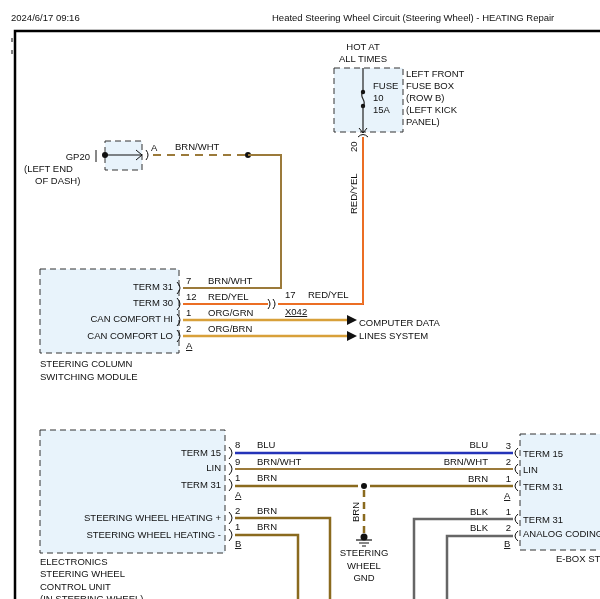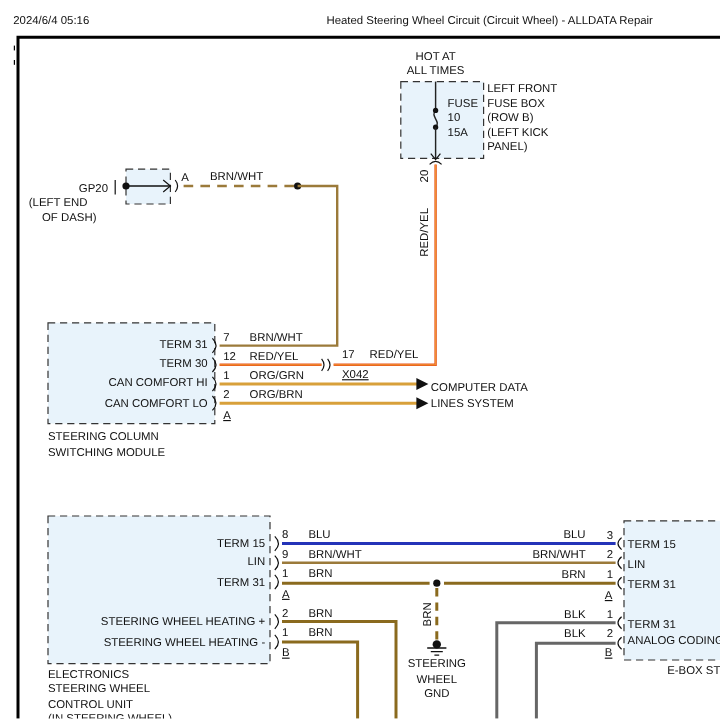--- a/index.html
+++ b/index.html
@@ -16,22 +16,22 @@
     .w-ry-core { stroke: #f4b23a; stroke-width: 0.6; fill: none; }
     .w-og { stroke: #d8a03a; stroke-width: 2.5; fill: none; }
     .w-blu { stroke: #2433b8; stroke-width: 2.5; fill: none; }
     .w-blk { stroke: #666666; stroke-width: 2.5; fill: none; }
     .pin { stroke: #111; stroke-width: 1; fill: none; }
     .dot { fill: #111; }
   </style>
 </head>
 <body>
 
-<div class="hdr hdr-left">2024/6/4 05:16</div>
-<div class="hdr hdr-right">Heated Steering Wheel Circuit (Circuit Wheel) - ALLDATA Repair</div>
+<div class="hdr hdr-left">2024/6/17 09:16</div>
+<div class="hdr hdr-right">Heated Steering Wheel Circuit (Steering Wheel) - HEATING Repair</div>
 
 <svg width="600" height="599" viewBox="0 0 600 599">
 
   <path d="M15 599 L15 31 L600 31" stroke="#000" stroke-width="2.5" fill="none"></path>
   <line x1="12" y1="38" x2="12" y2="42" stroke="#000" stroke-width="1"></line>
   <line x1="12" y1="50" x2="12" y2="54" stroke="#000" stroke-width="1"></line>
 
   <g>
     <text x="363" y="50" text-anchor="middle">HOT AT</text>
     <text x="363" y="62" text-anchor="middle">ALL TIMES</text>

